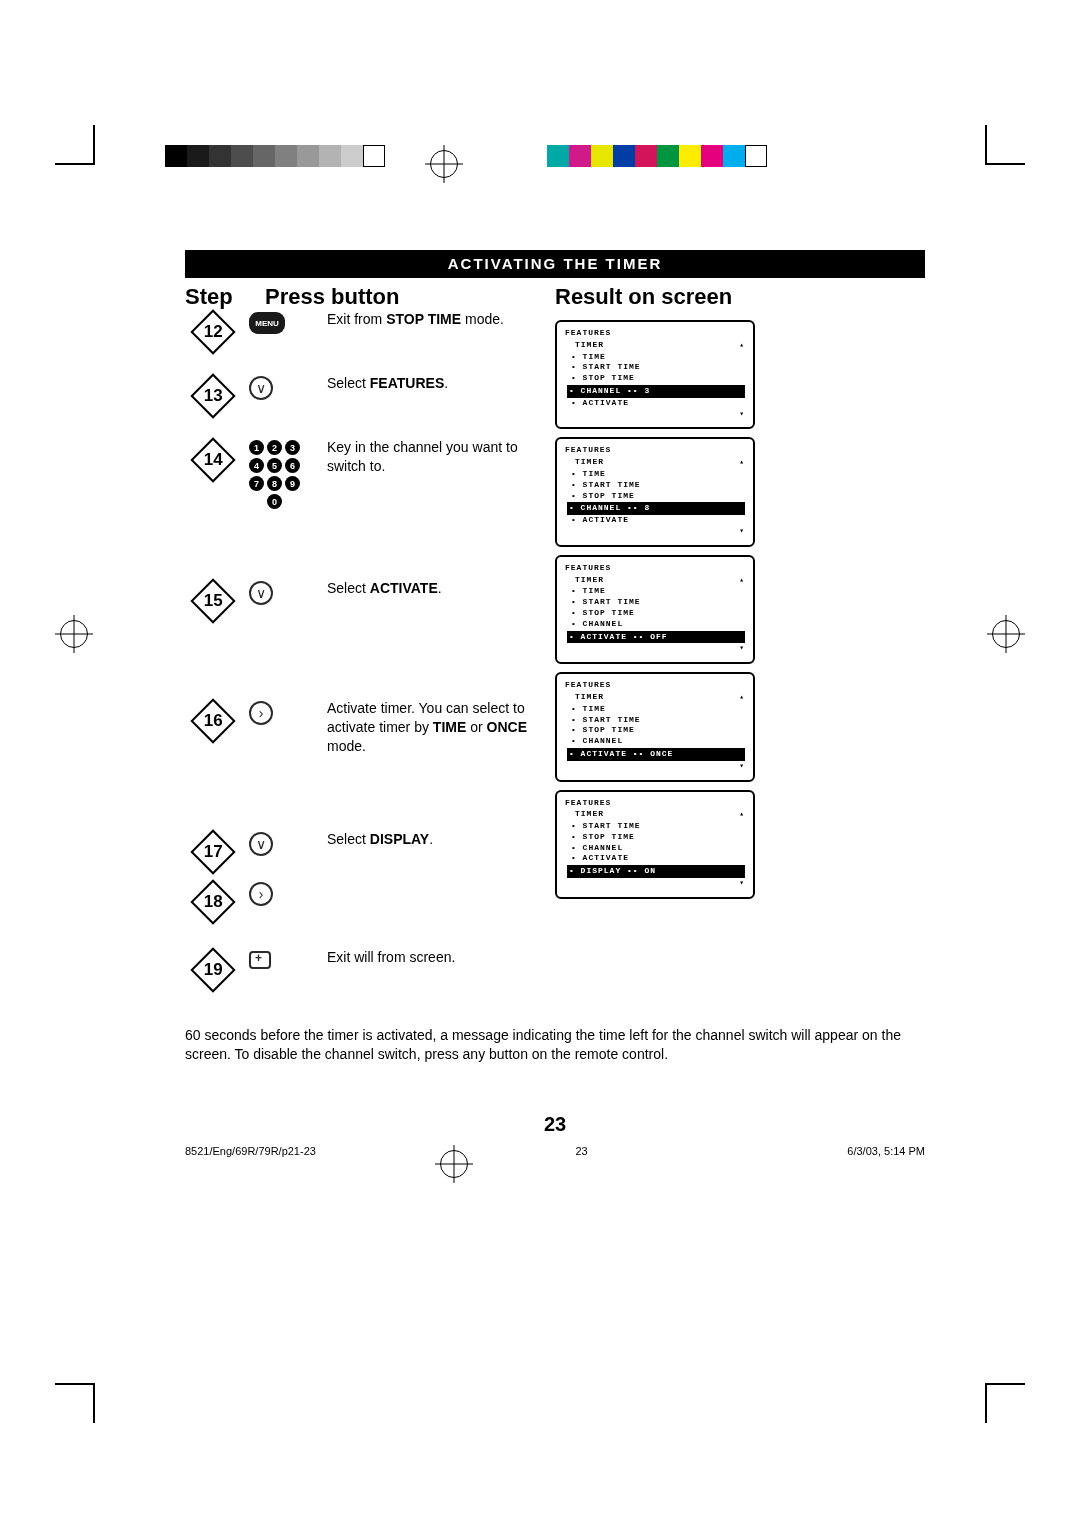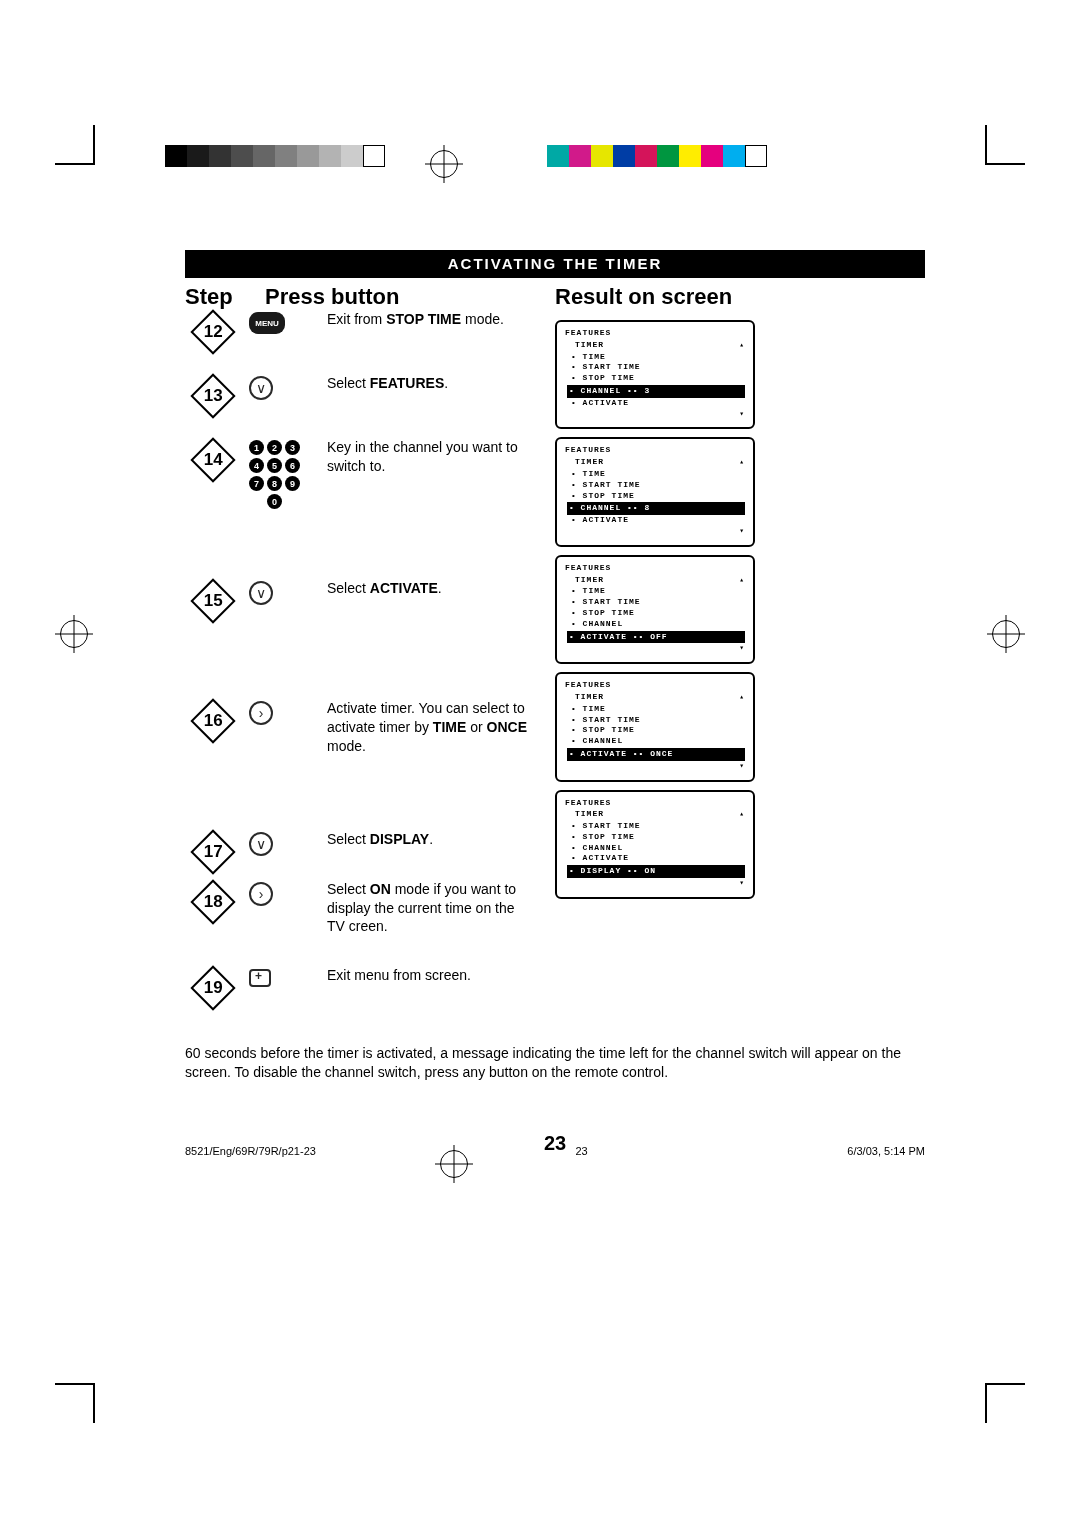--- a/index.html
+++ b/index.html
@@ -172,30 +172,29 @@
         </div>
         <div class="txtcol">Select <b>DISPLAY</b>.</div>
       </div>
       <div class="step-row" style="margin-top: 12px;">
         <div class="diamond">
           <span>18</span>
         </div>
         <div class="btn-col">
           <div class="round-btn">›</div>
         </div>
-        <div class="txtcol">Select <b>ON</b> mode if you want to display the current time on the TV creen.</div>
       </div>
       <div class="step-row" style="margin-top: 30px;">
         <div class="diamond">
           <span>19</span>
         </div>
         <div class="btn-col">
           <div class="tv-icon"></div>
         </div>
-        <div class="txtcol">Exit menu from screen.</div>
+        <div class="txtcol">Exit will from screen.</div>
       </div>
     </div>
 
   <div class="screens" id="screens-area">
       <div class="screen">
         <div class="hdr">FEATURES</div>
         <div class="arrow-col sub">
           <span>TIMER</span>
           <span>▴</span>
         </div>

